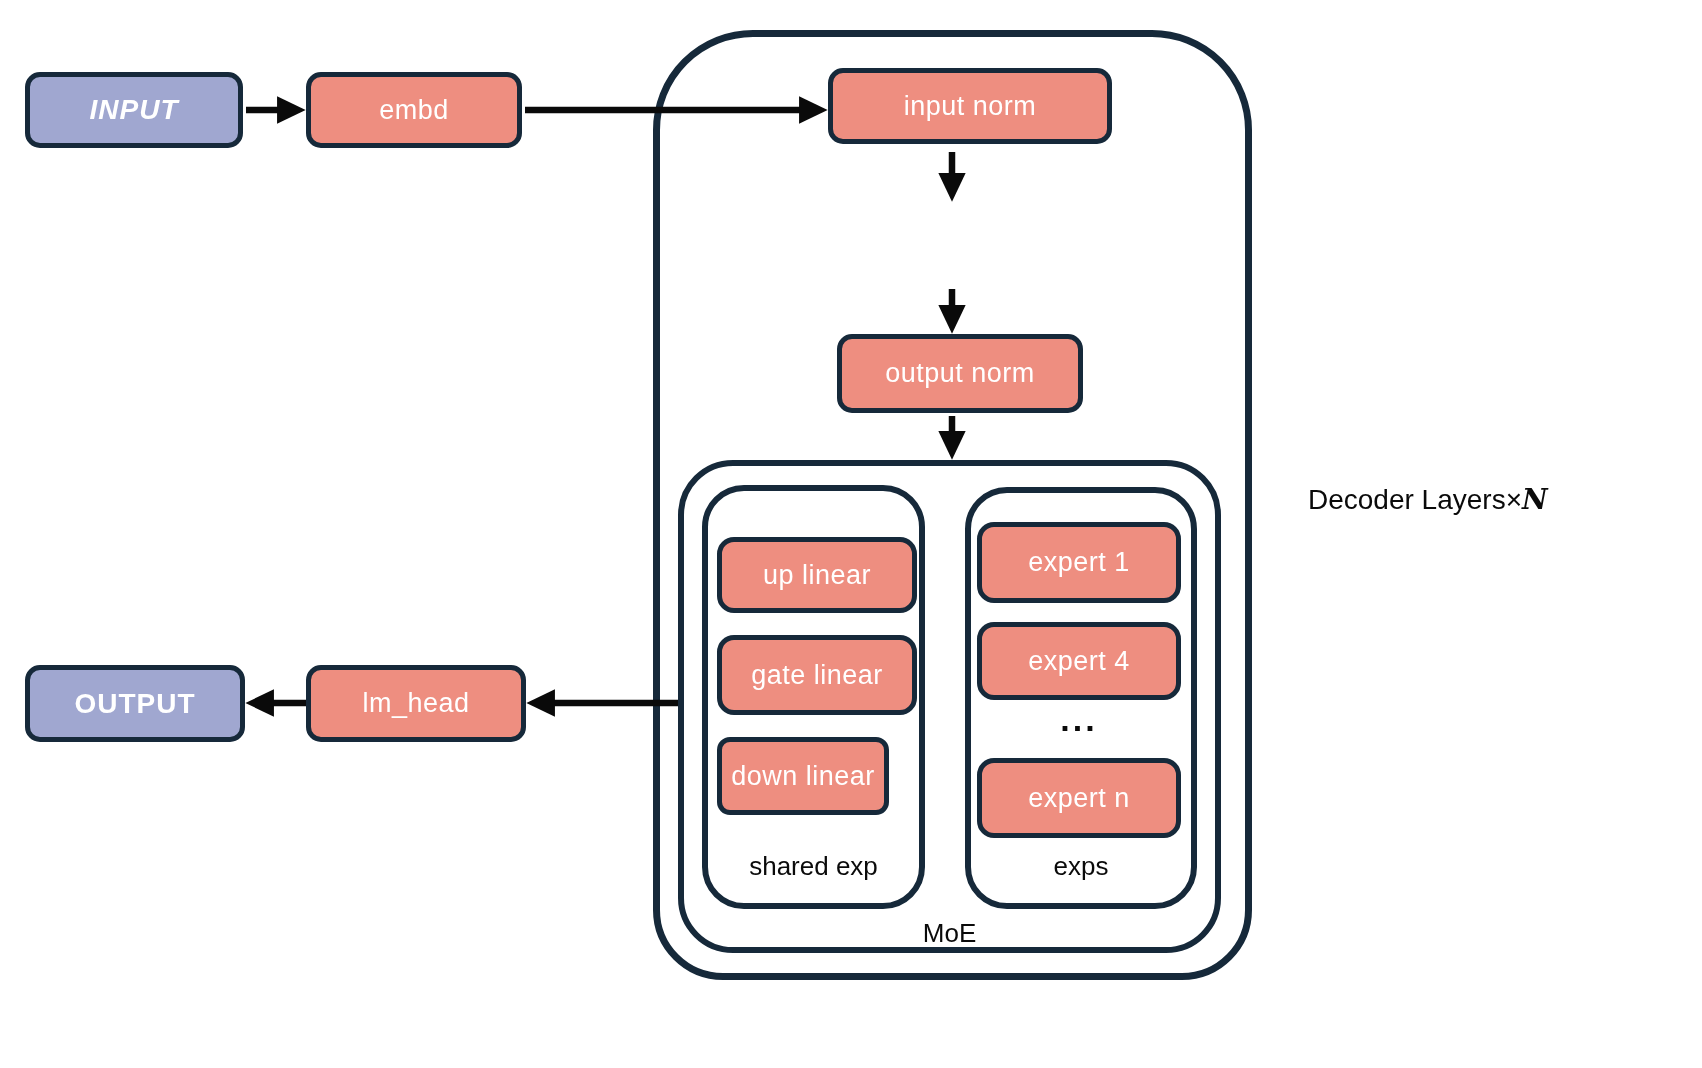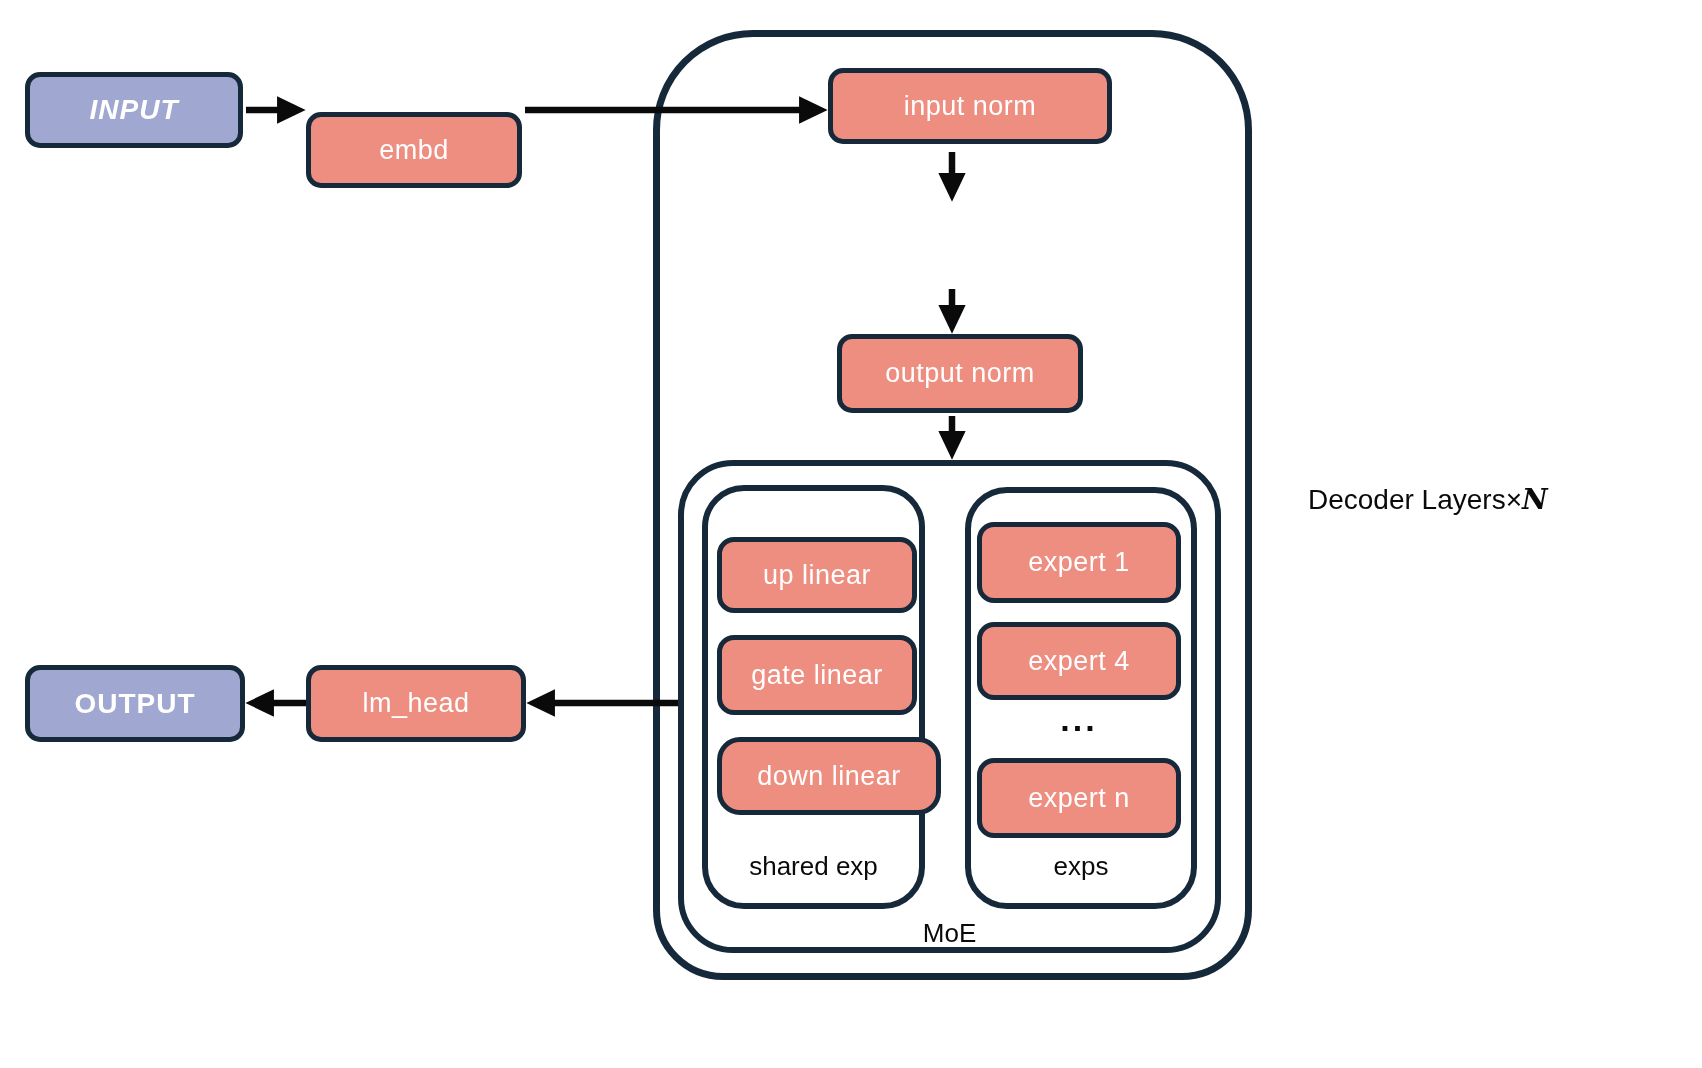--- a/index.html
+++ b/index.html
@@ -85,28 +85,28 @@
 
   <div class="container" style="left:702px;top:485px;width:223px;height:424px;border-radius:42px;"></div>
   <div class="grouplabel" style="left:702px;top:851px;width:223px;">shared exp</div>
 
   <div class="container" style="left:965px;top:487px;width:232px;height:422px;border-radius:42px;"></div>
   <div class="grouplabel" style="left:965px;top:851px;width:232px;">exps</div>
 
   <div class="node io" style="left:25px;top:72px;width:218px;height:76px;font-style:italic;">INPUT</div>
   <div class="node io" style="left:25px;top:665px;width:220px;height:77px;">OUTPUT</div>
 
-  <div class="node" style="left:306px;top:72px;width:216px;height:76px;margin-top:40px;">embd</div>
+  <div class="node" style="left:306px;top:72px;width:216px;height:76px;">embd</div>
   <div class="node" style="left:306px;top:665px;width:220px;height:77px;">lm_head</div>
   <div class="node" style="left:828px;top:68px;width:284px;height:76px;">input norm</div>
   <div class="node" style="left:829px;top:334px;width:246px;height:79px;margin-left:8px;">output norm</div>
 
   <div class="node" style="left:717px;top:537px;width:200px;height:76px;border-radius:17px;">up linear</div>
   <div class="node" style="left:717px;top:635px;width:200px;height:80px;border-radius:17px;">gate linear</div>
-  <div class="node" style="left:717px;top:737px;width:224px;height:78px;border-radius:23px;">down linear</div>
+  <div class="node" style="left:717px;top:737px;width:172px;height:78px;border-radius:13px;">down linear</div>
 
   <div class="node" style="left:977px;top:522px;width:204px;height:81px;border-radius:17px;">expert 1</div>
   <div class="node" style="left:977px;top:622px;width:204px;height:78px;border-radius:17px;">expert 4</div>
   <div class="ellipsis" style="left:977px;top:700px;width:204px;">...</div>
   <div class="node" style="left:977px;top:758px;width:204px;height:80px;border-radius:17px;">expert n</div>
 
   <div class="decoder-label">
     <span>Decoder Layers</span><span>×</span><span class="nsym">N</span>
   </div>
 

